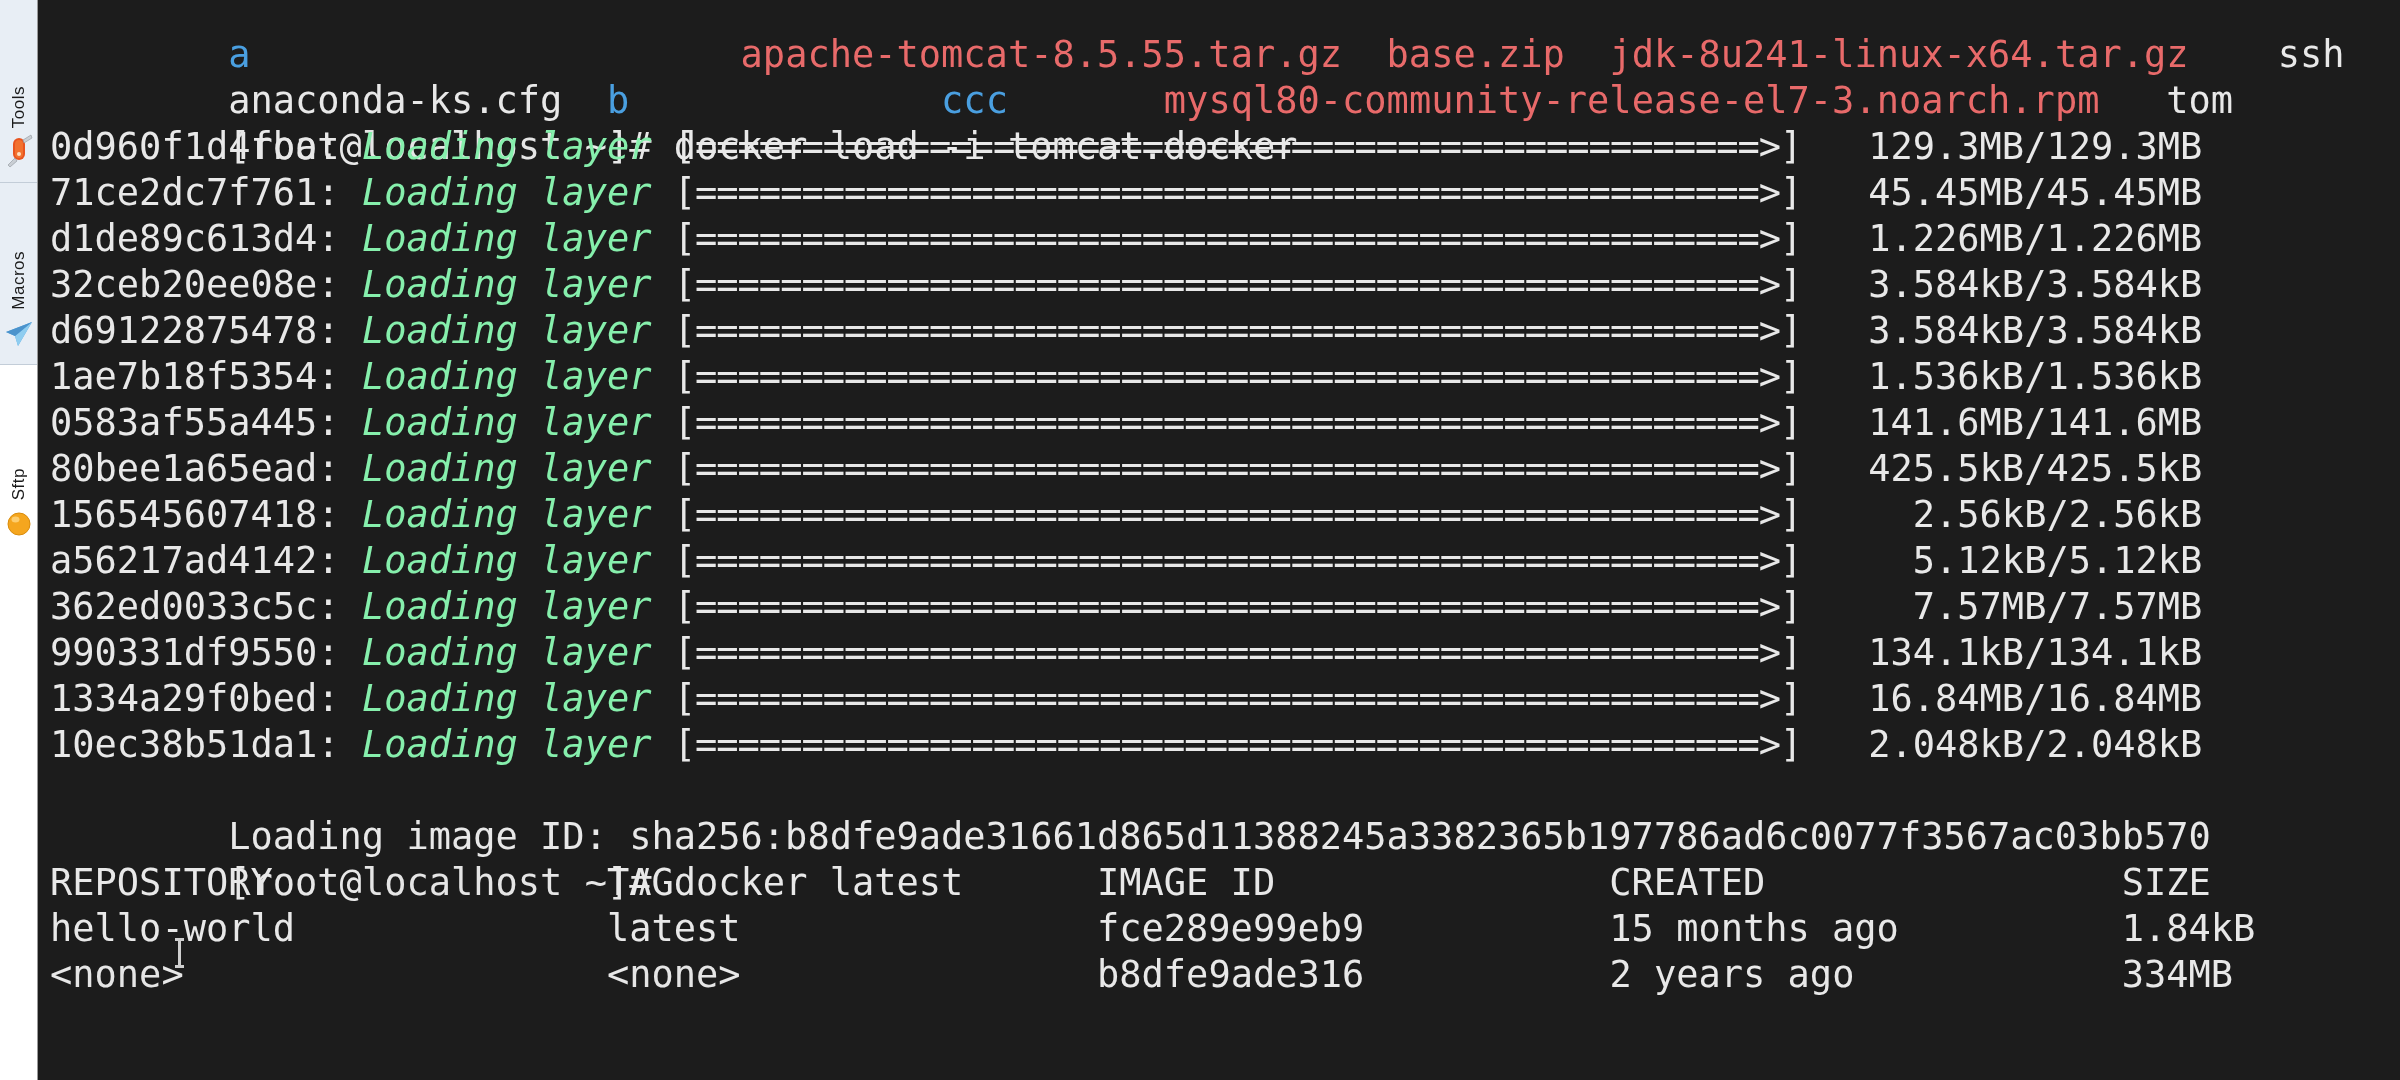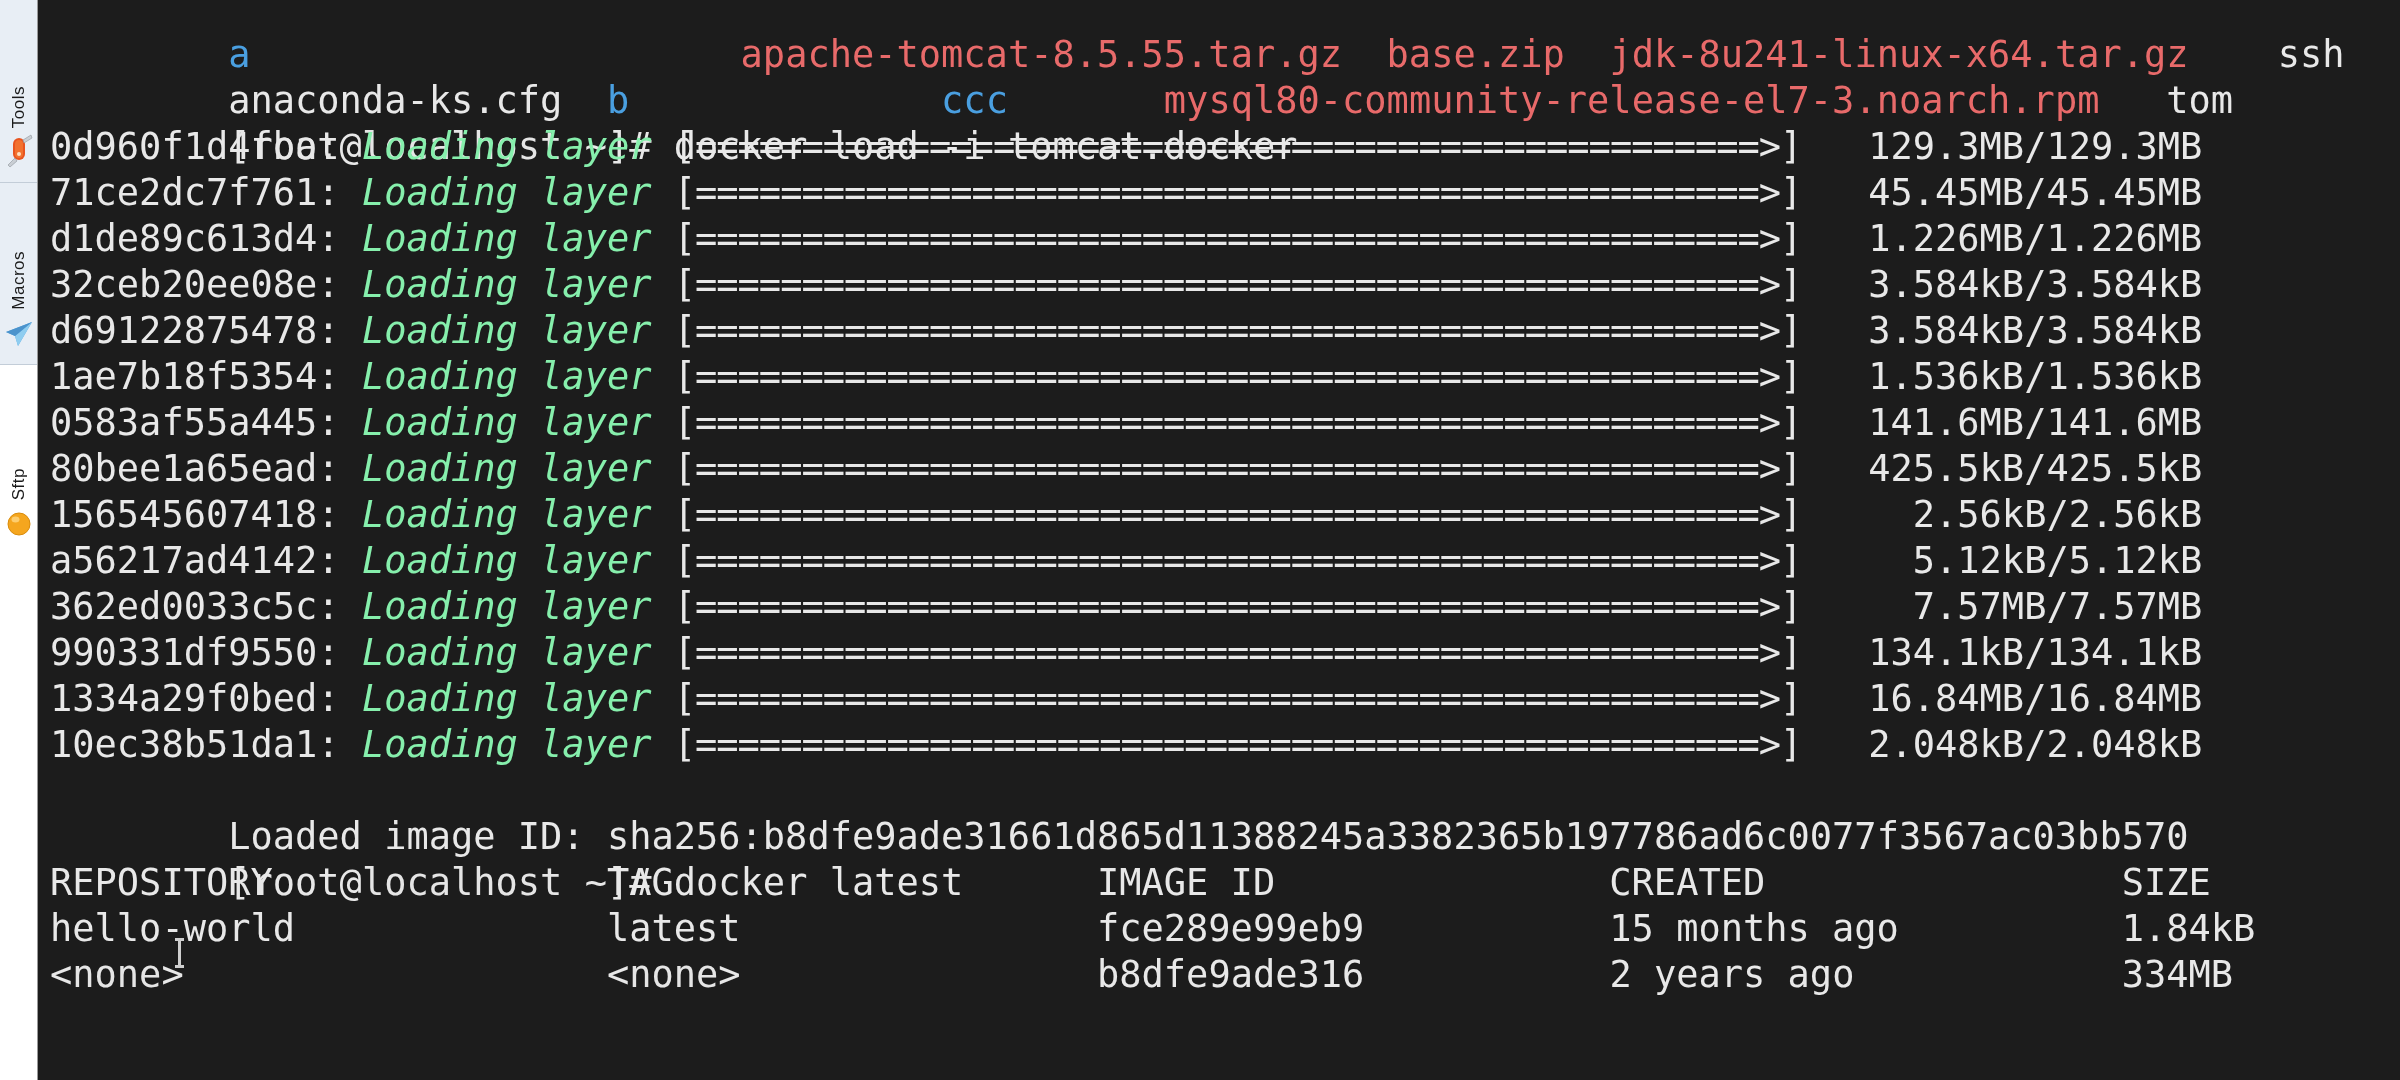--- a/index.html
+++ b/index.html
@@ -220,21 +220,21 @@
           <div class="line"><span class="c-white">80bee1a65ead: </span><span class="c-cyan">Loading layer</span><span> </span><span class="bar">[==================================================&gt;]</span><span class="c-white">   425.5kB/425.5kB</span></div>
           <div class="line"><span class="c-white">156545607418: </span><span class="c-cyan">Loading layer</span><span> </span><span class="bar">[==================================================&gt;]</span><span class="c-white">     2.56kB/2.56kB</span></div>
           <div class="line"><span class="c-white">a56217ad4142: </span><span class="c-cyan">Loading layer</span><span> </span><span class="bar">[==================================================&gt;]</span><span class="c-white">     5.12kB/5.12kB</span></div>
           <div class="line"><span class="c-white">362ed0033c5c: </span><span class="c-cyan">Loading layer</span><span> </span><span class="bar">[==================================================&gt;]</span><span class="c-white">     7.57MB/7.57MB</span></div>
           <div class="line"><span class="c-white">990331df9550: </span><span class="c-cyan">Loading layer</span><span> </span><span class="bar">[==================================================&gt;]</span><span class="c-white">   134.1kB/134.1kB</span></div>
           <div class="line"><span class="c-white">1334a29f0bed: </span><span class="c-cyan">Loading layer</span><span> </span><span class="bar">[==================================================&gt;]</span><span class="c-white">   16.84MB/16.84MB</span></div>
           <div class="line"><span class="c-white">10ec38b51da1: </span><span class="c-cyan">Loading layer</span><span> </span><span class="bar">[==================================================&gt;]</span><span class="c-white">   2.048kB/2.048kB</span></div>
         </div>
 
       <div class="line">
-        <span class="c-white">Loaded image ID: sha256:b8dfe9ade31661d865d11388245a3382365b197786ad6c0077f3567ac03bb570</span>
+        <span class="c-white">Loading image ID: sha256:b8dfe9ade31661d865d11388245a3382365b197786ad6c0077f3567ac03bb570</span>
       </div>
 
       <div class="line">
         <span class="c-white">[</span><span class="c-white">root</span><span class="c-white">@</span><span class="c-magenta">localhost</span><span class="c-white"> ~]# </span><span class="c-white">docker latest</span>
       </div>
 
       <div id="images-table">
           <div class="line"><span class="c-white">REPOSITORY               TAG                   IMAGE ID               CREATED                SIZE</span></div>
           <div class="line"><span class="c-white">hello-world              latest                fce289e99eb9           15 months ago          1.84kB</span></div>
           <div class="line"><span class="c-white">&lt;</span><span class="c-magenta">none</span><span class="c-white">&gt;</span><span class="c-white">                   </span><span class="c-white">&lt;</span><span class="c-magenta">none</span><span class="c-white">&gt;</span><span class="c-white">                </span><span class="c-white">b8dfe9ade316</span><span class="c-white">           </span><span class="c-white">2 years ago</span><span class="c-white">            </span><span class="c-white">334MB</span></div>

